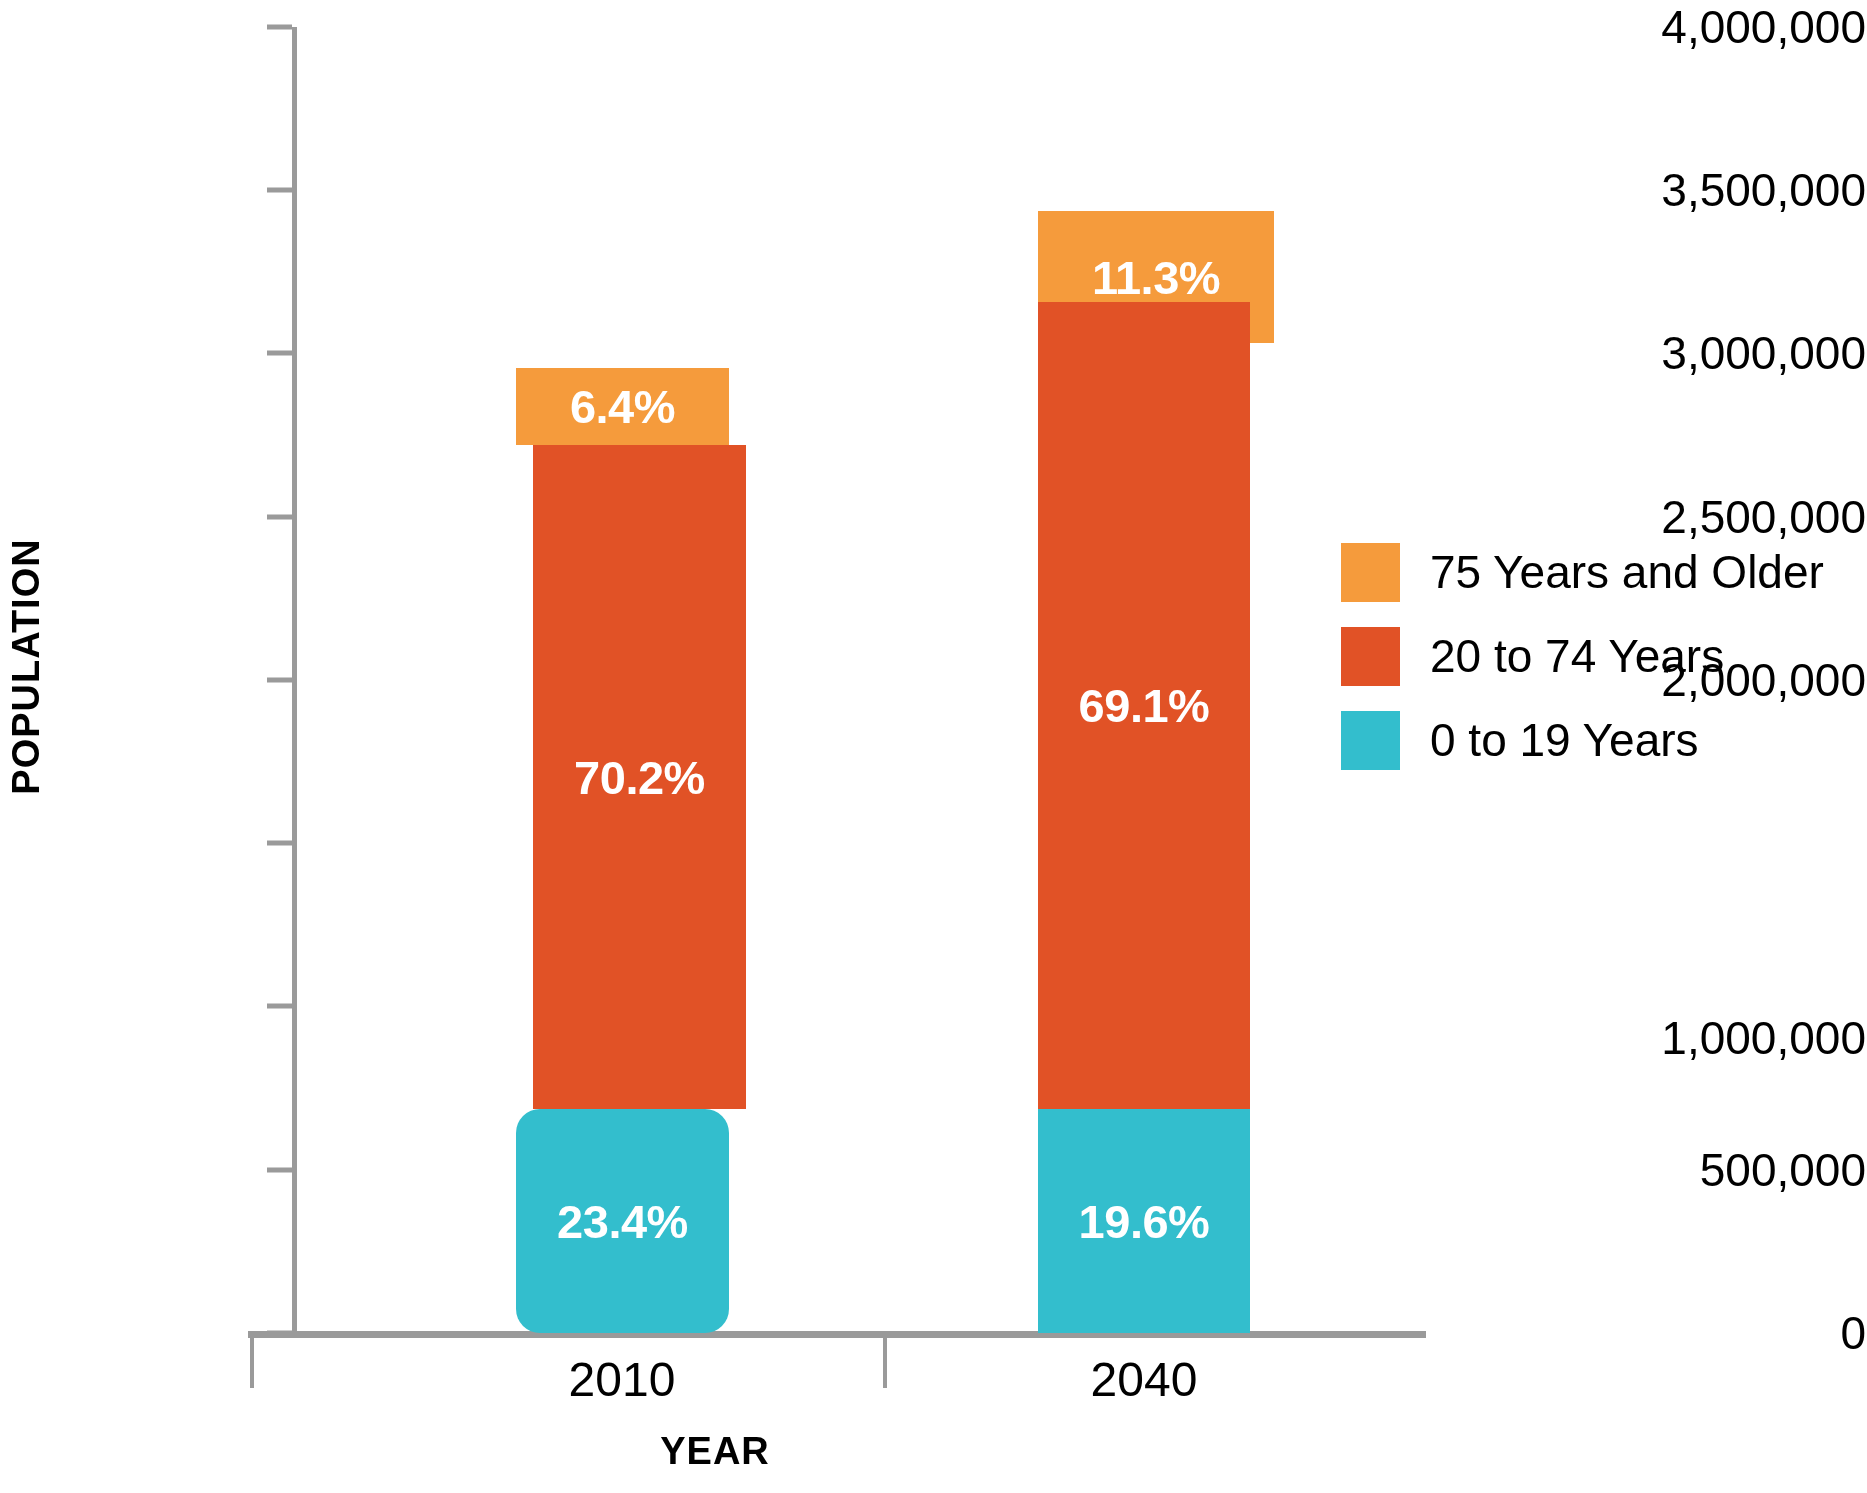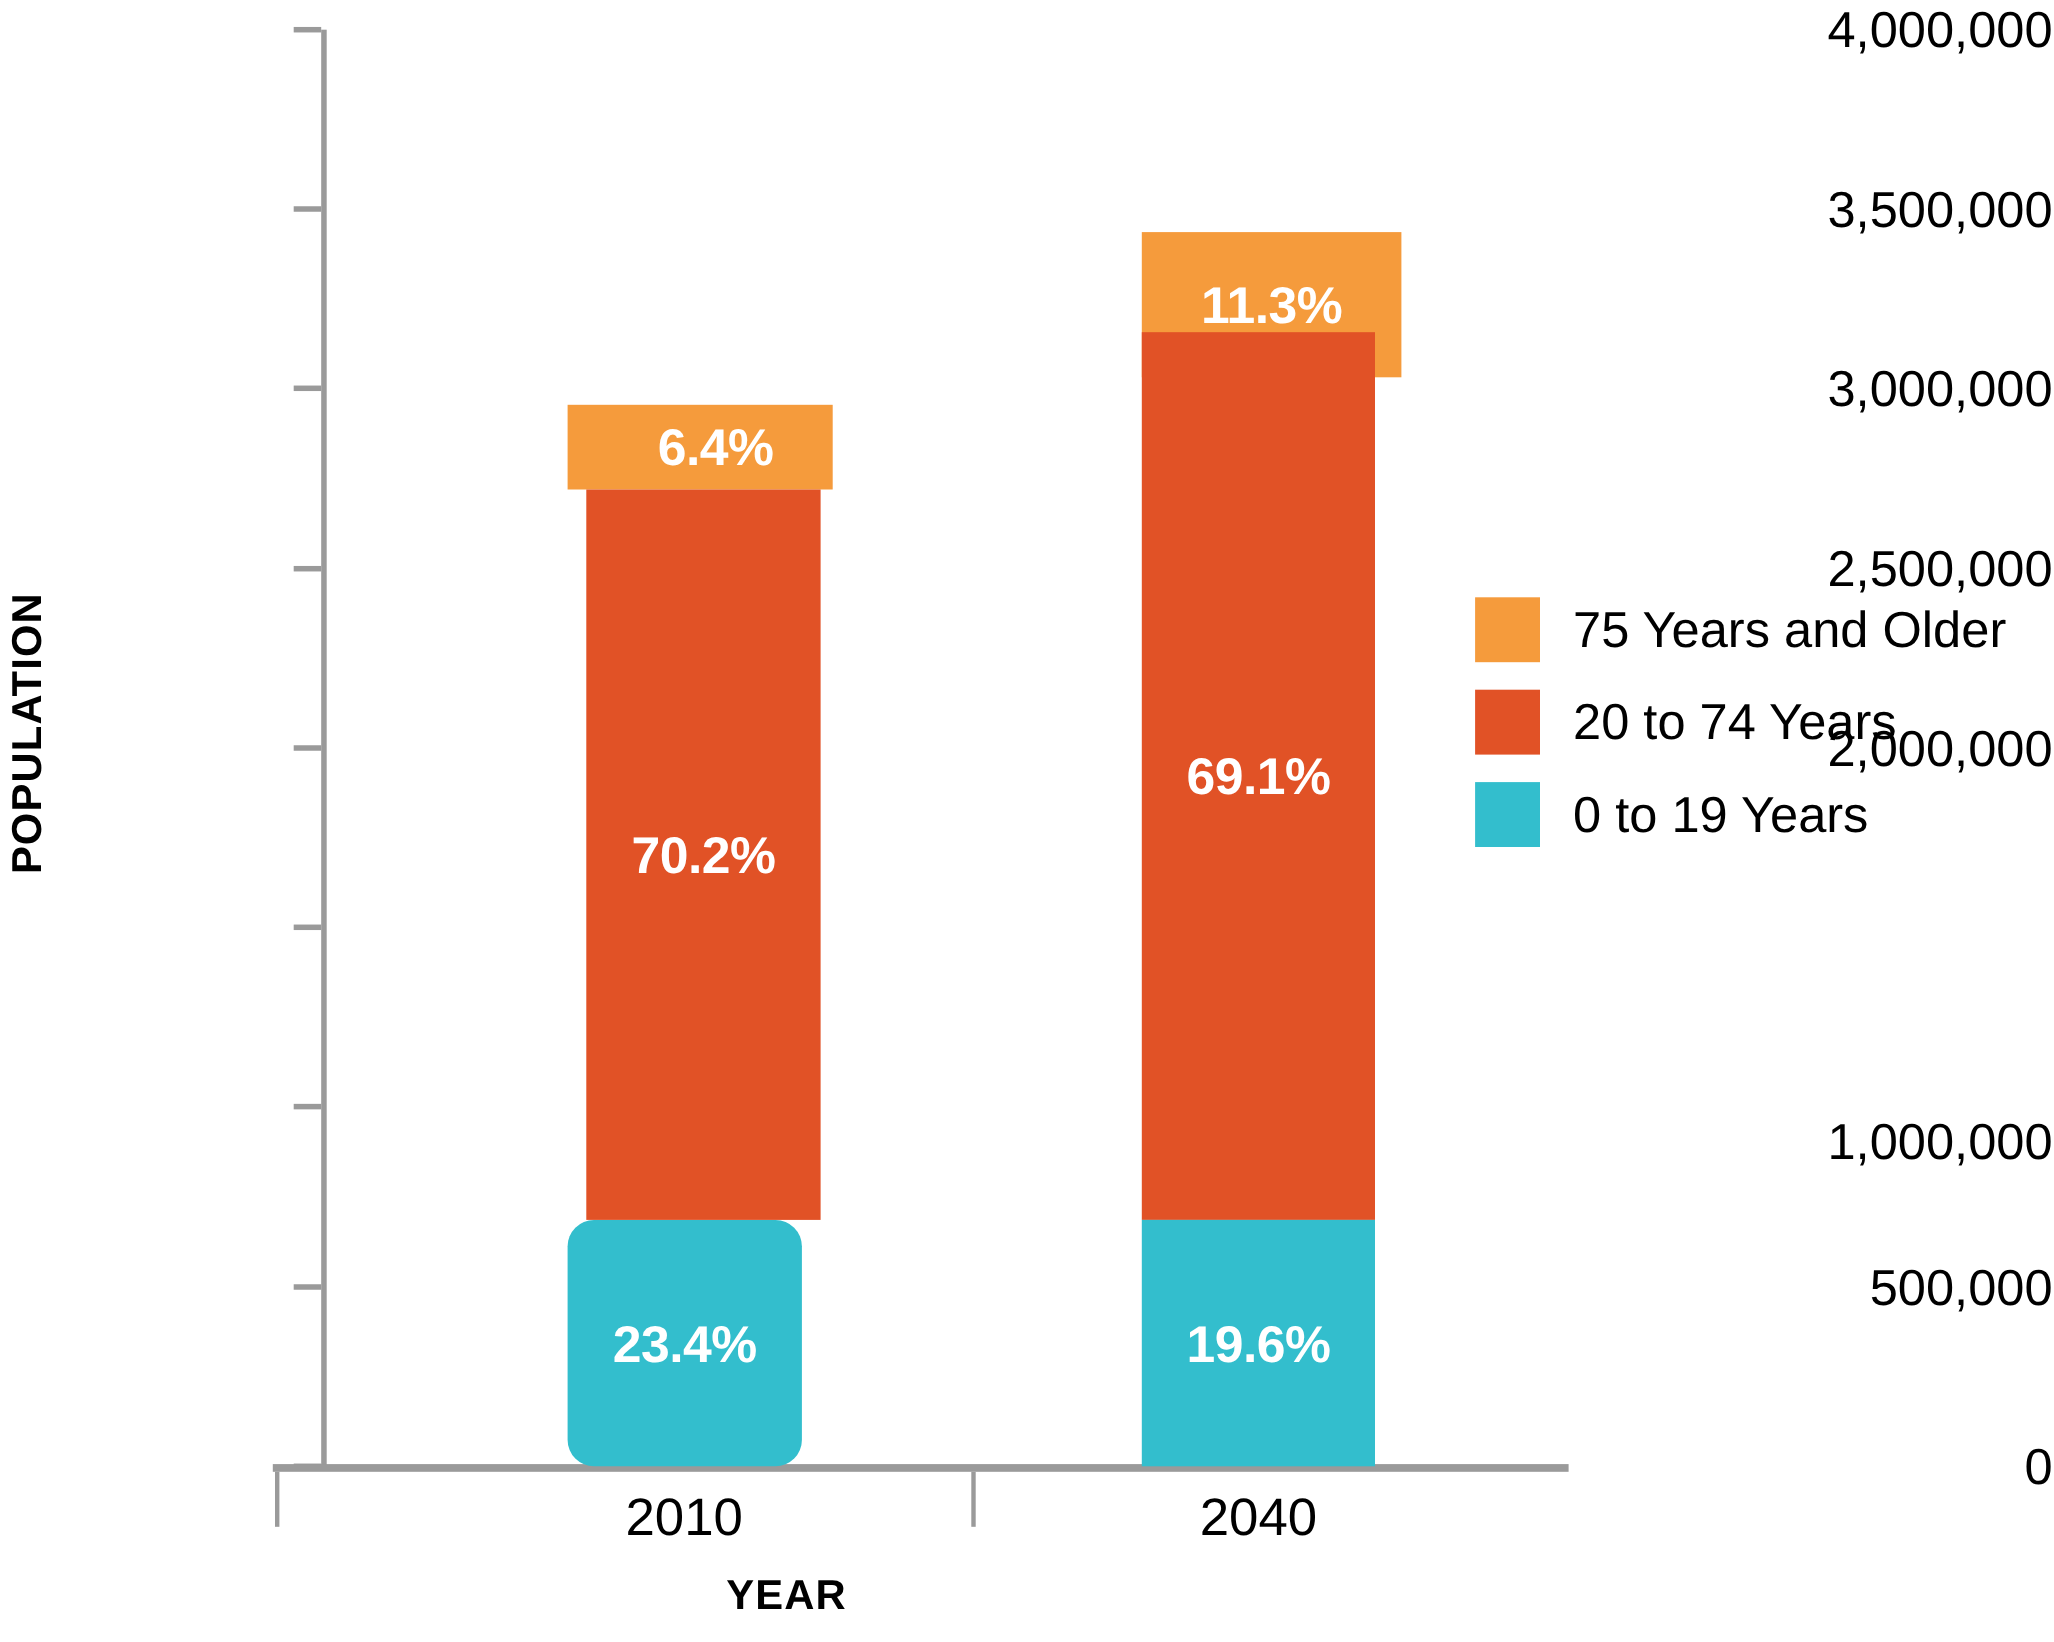--- a/index.html
+++ b/index.html
@@ -176,21 +176,21 @@
   <div class="y-tick-mark" style="top:843px;"></div>
   <div class="y-tick-mark" style="top:1006px;"></div>
   <div class="y-tick-mark" style="top:1170px;"></div>
   <div class="y-tick-mark" style="top:1333px;"></div>
 
   <div class="x-axis-line"></div>
   <div class="x-tick-mark" style="left:250px;"></div>
   <div class="x-tick-mark" style="left:883px;"></div>
 
   <div class="bar-group">
-    <div class="bar-segment" style="left: 516px; width: 213px; top: 368px; height: 77px; background: rgb(245, 155, 60); padding-left: 28px;">
+    <div class="bar-segment" style="left: 516px; width: 213px; top: 368px; height: 77px; background: rgb(245, 155, 60);">
       <span class="bar-segment-label">6.4%</span>
     </div>
     <div class="bar-segment" style="left: 516px; width: 213px; top: 445px; height: 664px; background: rgb(225, 82, 38); margin-left: 17px;">
       <span class="bar-segment-label">70.2%</span>
     </div>
     <div class="bar-segment" style="left: 516px; width: 213px; top: 1109px; height: 224px; background: rgb(51, 190, 205); border-radius: 24px;">
       <span class="bar-segment-label">23.4%</span>
     </div>
   </div>
 

